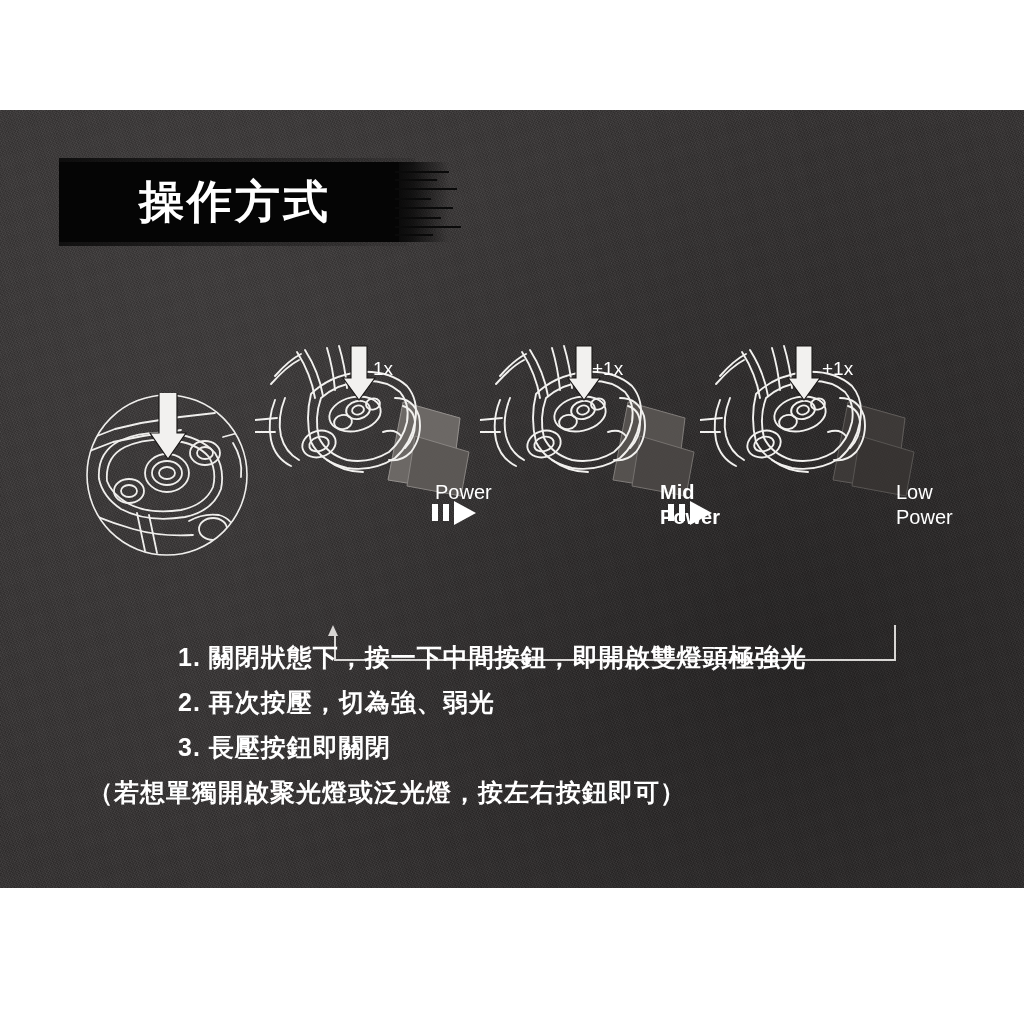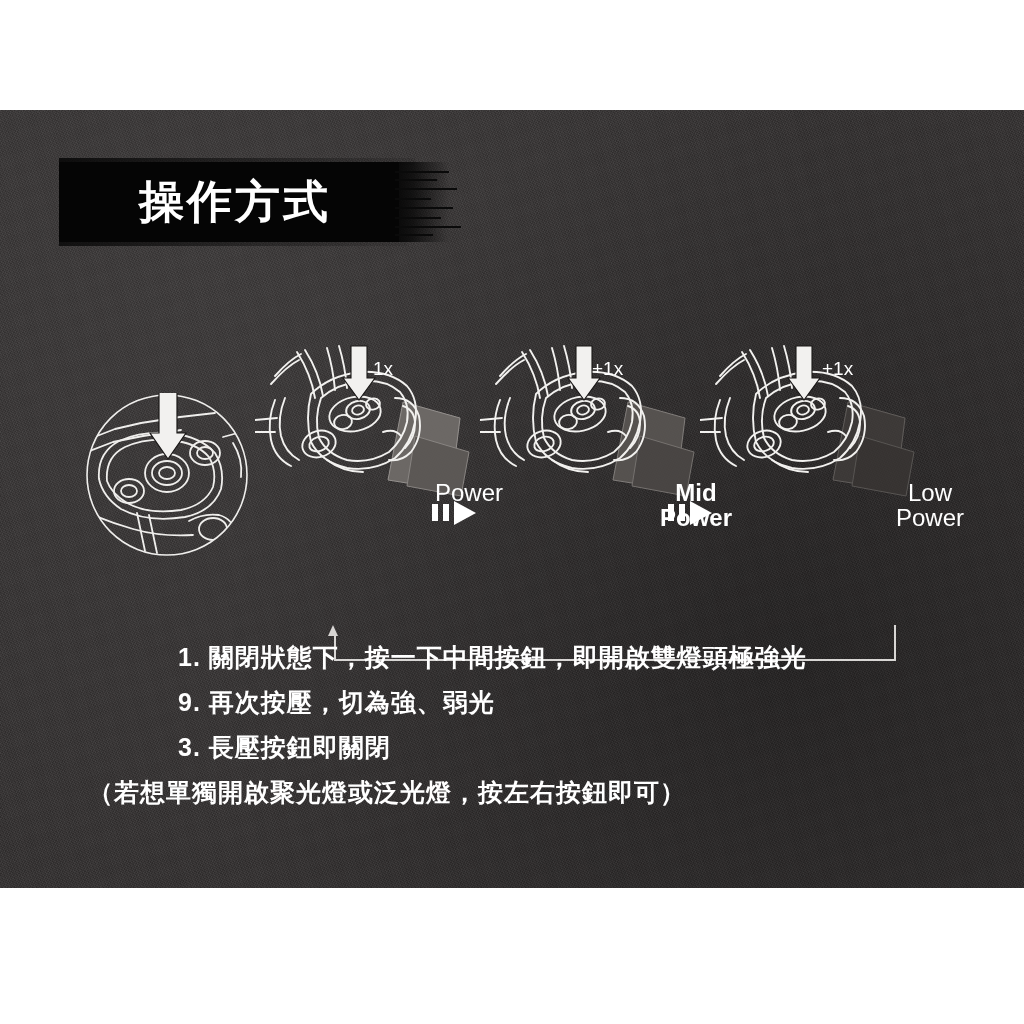--- a/index.html
+++ b/index.html
@@ -112,21 +112,20 @@
     white-space: nowrap;
   }
 
   
   #diagram {
     position: absolute;
     left: 0;
     top: 0;
     width: 1024px;
     height: 778px;
-    text-align: center;
   }
   .step {
     position: absolute;
     top: 230px;
     width: 230px;
     height: 180px;
   }
   .step.step1 { left: 255px; }
   .step.step2 { left: 480px; }
   .step.step3 { left: 700px; }
@@ -138,21 +137,21 @@
     white-space: nowrap;
     z-index: 5;
   }
   .step.step1 .xlabel { left: 118px; top: 18px; }
   .step.step2 .xlabel { left: 112px; top: 18px; }
   .step.step3 .xlabel { left: 122px; top: 18px; }
 
   .step .plabel {
     position: absolute;
     color: #ffffff;
-    font-size: 24px;
+    font-size: 20px;
     line-height: 25px;
     white-space: pre-line;
     z-index: 5;
   }
   .step.step1 .plabel { left: 180px; top: 140px; }
   .step.step2 .plabel { left: 180px; top: 140px; font-weight: bold; }
   .step.step3 .plabel { left: 196px; top: 140px; }
 
   .sep {
     position: absolute;
@@ -446,19 +445,19 @@
         <div class="vright"></div>
         <div class="hline"></div>
         <div class="vleft"></div>
         <div class="head"></div>
       </div>
 
     </div>
 
     <div id="instructions">
       <div class="ins-line l1">1. 關閉狀態下，按一下中間按鈕，即開啟雙燈頭極強光</div>
-      <div class="ins-line l2">9. 再次按壓，切為強、弱光</div>
+      <div class="ins-line l2">2. 再次按壓，切為強、弱光</div>
       <div class="ins-line l3">3. 長壓按鈕即關閉</div>
       <div class="ins-line l4">（若想單獨開啟聚光燈或泛光燈，按左右按鈕即可）</div>
     </div>
 
   </div>
 </div>
 
 </body></html>

